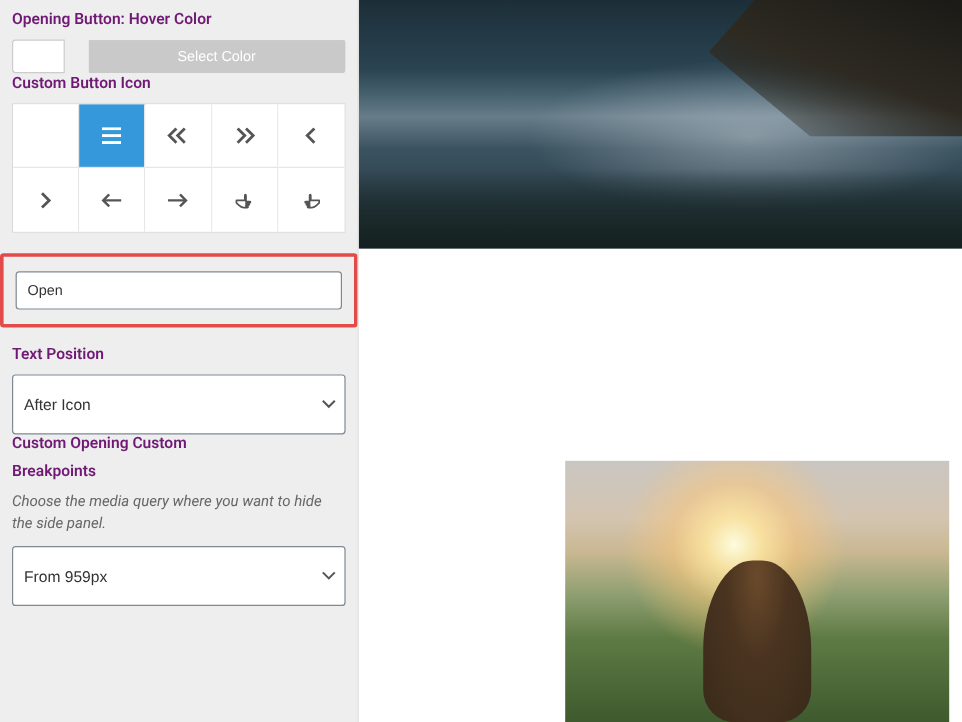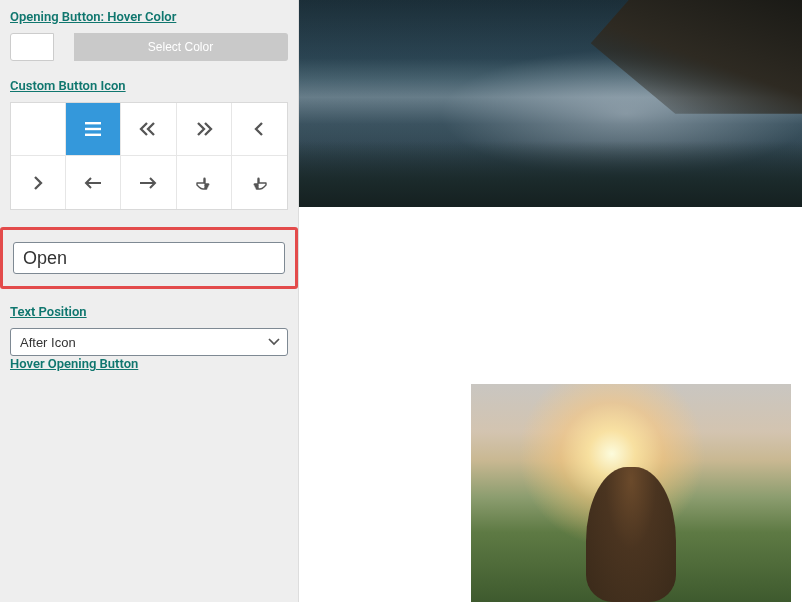--- a/index.html
+++ b/index.html
@@ -27,28 +27,27 @@
     }
     .preview {
       flex: 1;
       height: 602px;
       background: #fff;
       position: relative;
       overflow: hidden;
     }
     .section-label {
       font-size: 13px;
-      color: #0f766e;
+      color: #701a75;
       font-weight: 600;
       margin-bottom: 9px;
-      text-decoration: underline;
     }
     .color-row {
       display: flex;
-      margin-bottom: 17px;
+      margin-bottom: 1px;
       gap: 20px;
     }
     .color-swatch {
       width: 44px;
       height: 28px;
       background: #fff;
       border: 1px solid #ccc;
       border-radius: 3px 0 0 3px;
     }
     .select-color-btn {
@@ -104,30 +103,30 @@
     .highlighted-section .section-label {
       margin-top: 0;
     }
     .text-input {
       width: 100%;
       height: 32px;
       padding: 0 9px;
       border: 1px solid #7e8993;
       border-radius: 3px;
       background: #fff;
-      font-size: 18px;
+      font-size: 12px;
       color: #333;
     }
     .select-wrap {
       position: relative;
       width: 100%;
     }
     .select-input {
       width: 100%;
-      height: 28px;
+      height: 50px;
       padding: 0 28px 0 9px;
       border: 1px solid #7e8993;
       border-radius: 3px;
       background: #fff;
       font-size: 13px;
       color: #333;
       appearance: none;
       -webkit-appearance: none;
       cursor: pointer;
     }
@@ -291,22 +290,36 @@
       </select>
       <span class="select-chevron">
         <svg width="12" height="8" viewBox="0 0 12 8">
             <path d="M1 1 L6 6 L11 1" fill="none" stroke="currentColor" stroke-width="1.7"></path>
           </svg>
       </span>
     </div>
   </div>
 
   <div class="field-block">
-    <div class="section-label">Hover Opening Button</div>
-  </div>
-
+    <div class="section-label">Custom Opening Custom</div>
+  </div>
+
+  <div class="field-block">
+    <div class="section-label">Breakpoints</div>
+    <div class="help-text">Choose the media query where you want to hide the side panel.</div>
+    <div class="select-wrap">
+      <select class="select-input">
+        <option>From 959px</option>
+      </select>
+      <span class="select-chevron">
+        <svg width="12" height="8" viewBox="0 0 12 8">
+            <path d="M1 1 L6 6 L11 1" fill="none" stroke="currentColor" stroke-width="1.7"></path>
+          </svg>
+      </span>
+    </div>
+  </div>
 
 </div>
 
 <div class="preview">
   <div class="preview-image-top"></div>
   <div class="preview-image-bottom"></div>
 </div>
 
 </body></html>

